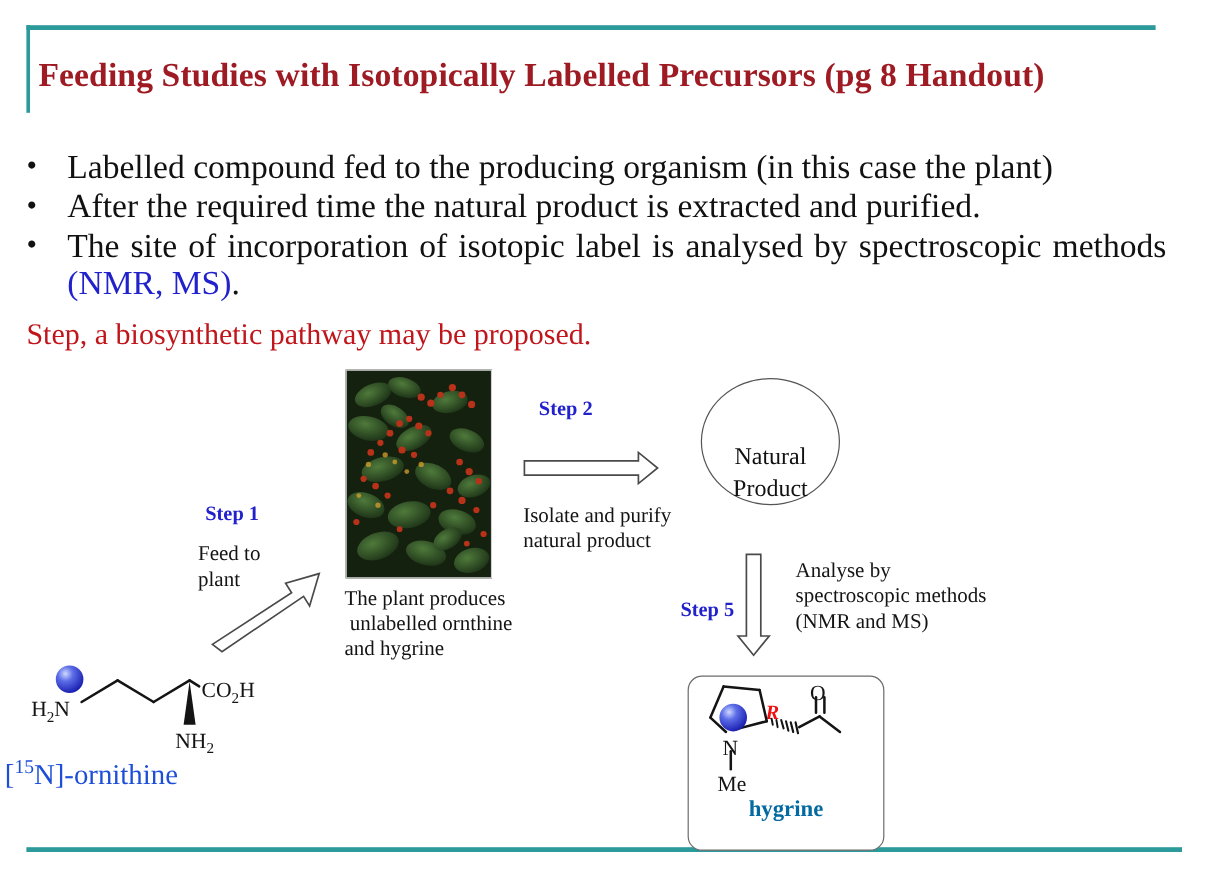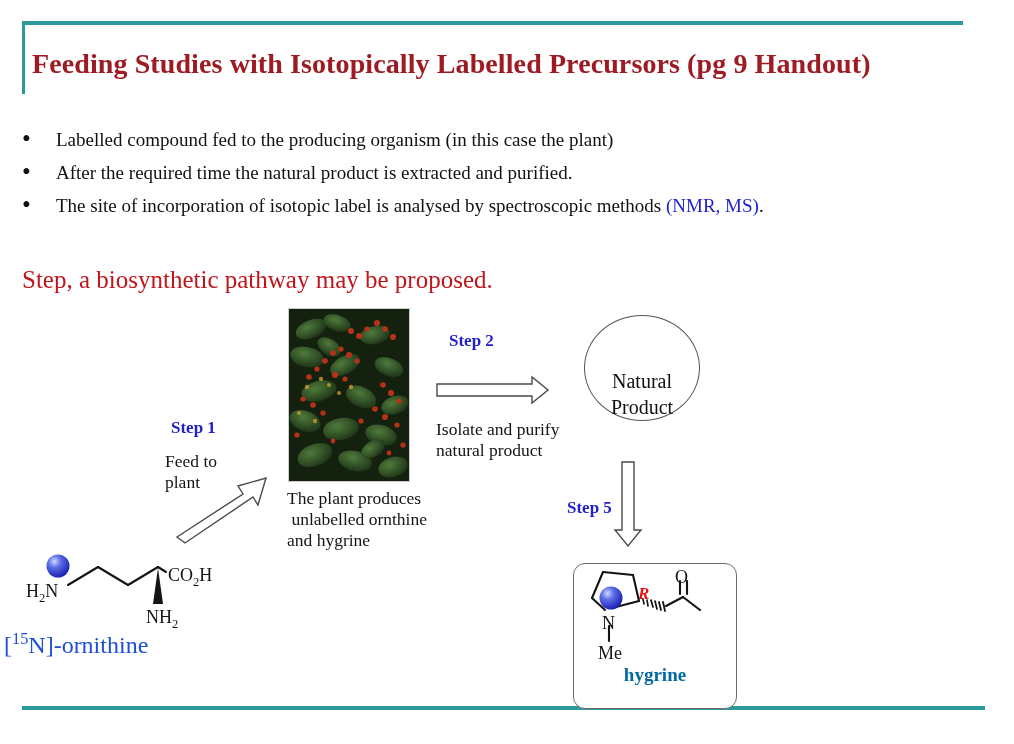--- a/index.html
+++ b/index.html
@@ -69,21 +69,21 @@
   .bullet-dot {
     width: 34px;
     flex: 0 0 34px;
     font-size: 25px;
     line-height: 30px;
     text-align: left;
     color: #111111;
   }
   .bullet-text {
     flex: 1 1 auto;
-    font-size: 19px;
+    font-size: 28px;
     line-height: 31px;
     color: #111111;
   }
   .bullet-text.justify {
     text-align: justify;
     text-align-last: left;
   }
   .blue-inline { color: #2222cc; }
   .thus {
     position: absolute;
@@ -202,21 +202,21 @@
 </style>
 </head>
 <body>
 
 <div id="slide">
 
   <div class="rule-top"></div>
   <div class="rule-left"></div>
   <div class="rule-bottom"></div>
 
-  <div class="title">Feeding Studies with Isotopically Labelled Precursors (pg 9 Handout)</div>
+  <div class="title">Feeding Studies with Isotopically Labelled Precursors (pg 8 Handout)</div>
 
   <div class="bullets">
     <div class="bullet-row">
       <div class="bullet-dot">•</div>
       <div class="bullet-text">Labelled compound fed to the producing organism (in this case the plant)</div>
     </div>
     <div class="bullet-row">
       <div class="bullet-dot">•</div>
       <div class="bullet-text">After the required time the natural product is extracted and purified.</div>
     </div>
@@ -311,20 +311,23 @@
     <div class="step-label" id="step2-label">Step 2</div>
     <div class="plain-text" id="step2-sub" style="white-space:pre;">Isolate and purify
 natural product</div>
 
     <div class="np-circle">
       <div>Natural</div>
       <div>Product</div>
     </div>
 
     <div class="step-label" id="step3-label">Step 5</div>
+    <div class="plain-text" id="step3-sub" style="white-space:pre;">Analyse by
+spectroscopic methods
+(NMR and MS)</div>
 
     <div class="hygrine-box">
       <div class="hygrine-label">hygrine</div>
     </div>
 
     <div class="orn-name"><span>[</span><sup>15</sup><span>N]-ornithine</span></div>
 
     <div class="chem-atom" style="left:26px; top:581px;">H<sub>2</sub>N</div>
     <div class="chem-atom" style="left:168px; top:565px;">CO<sub>2</sub>H</div>
     <div class="chem-atom" style="left:146px; top:607px;">NH<sub>2</sub></div>

